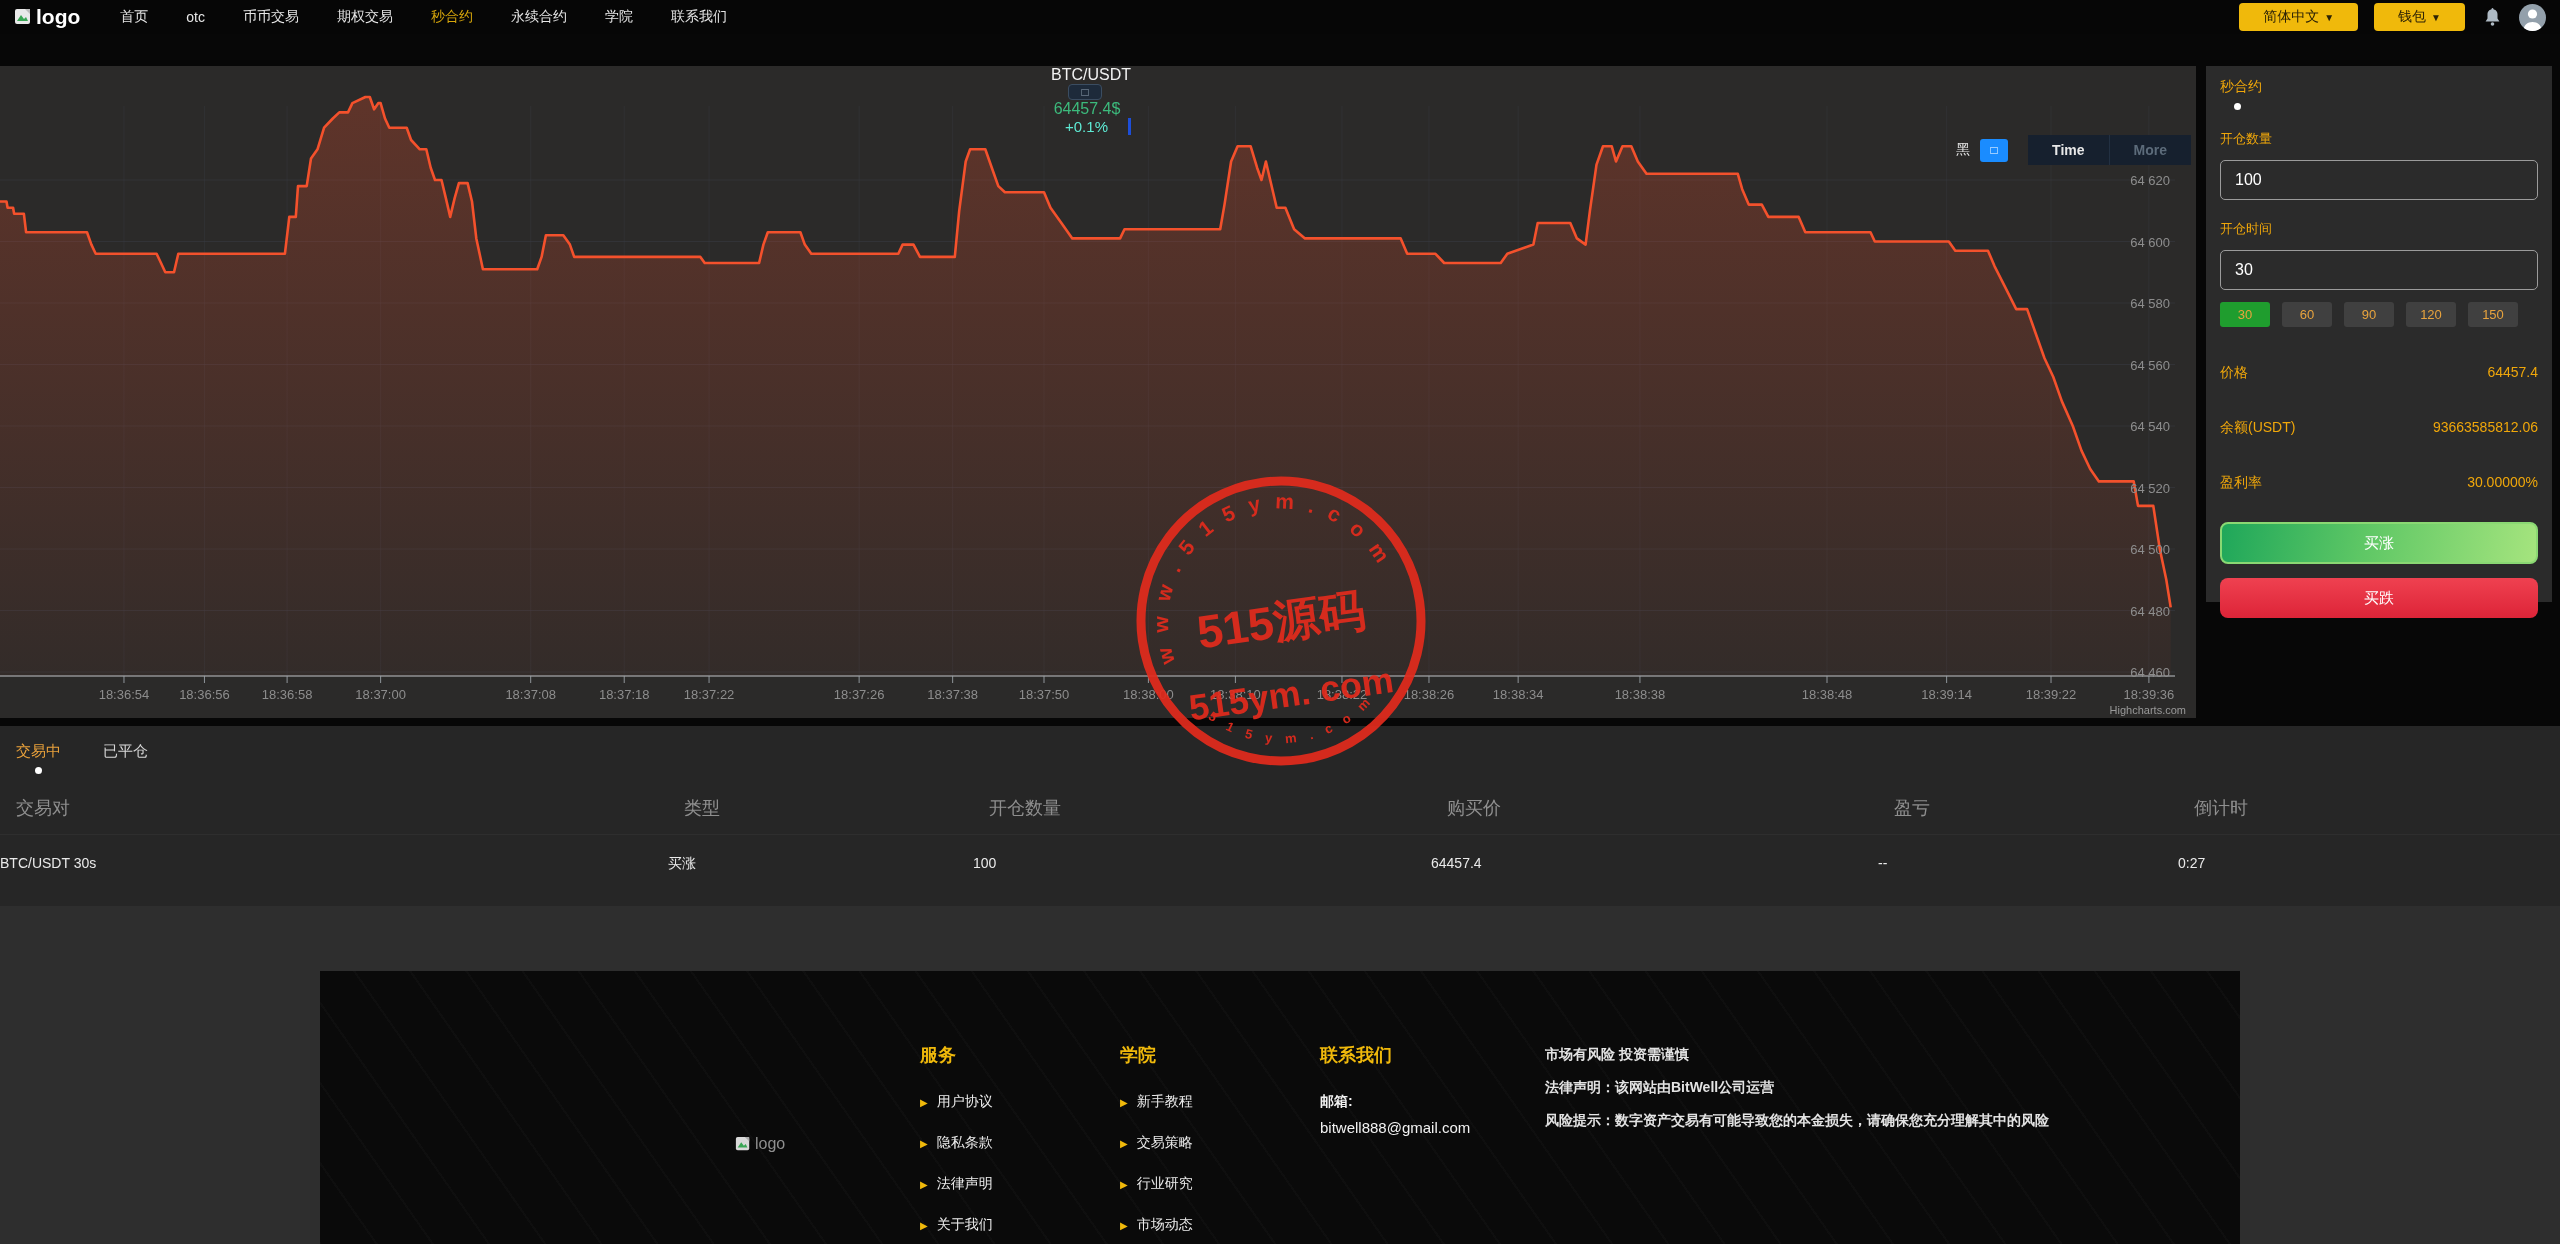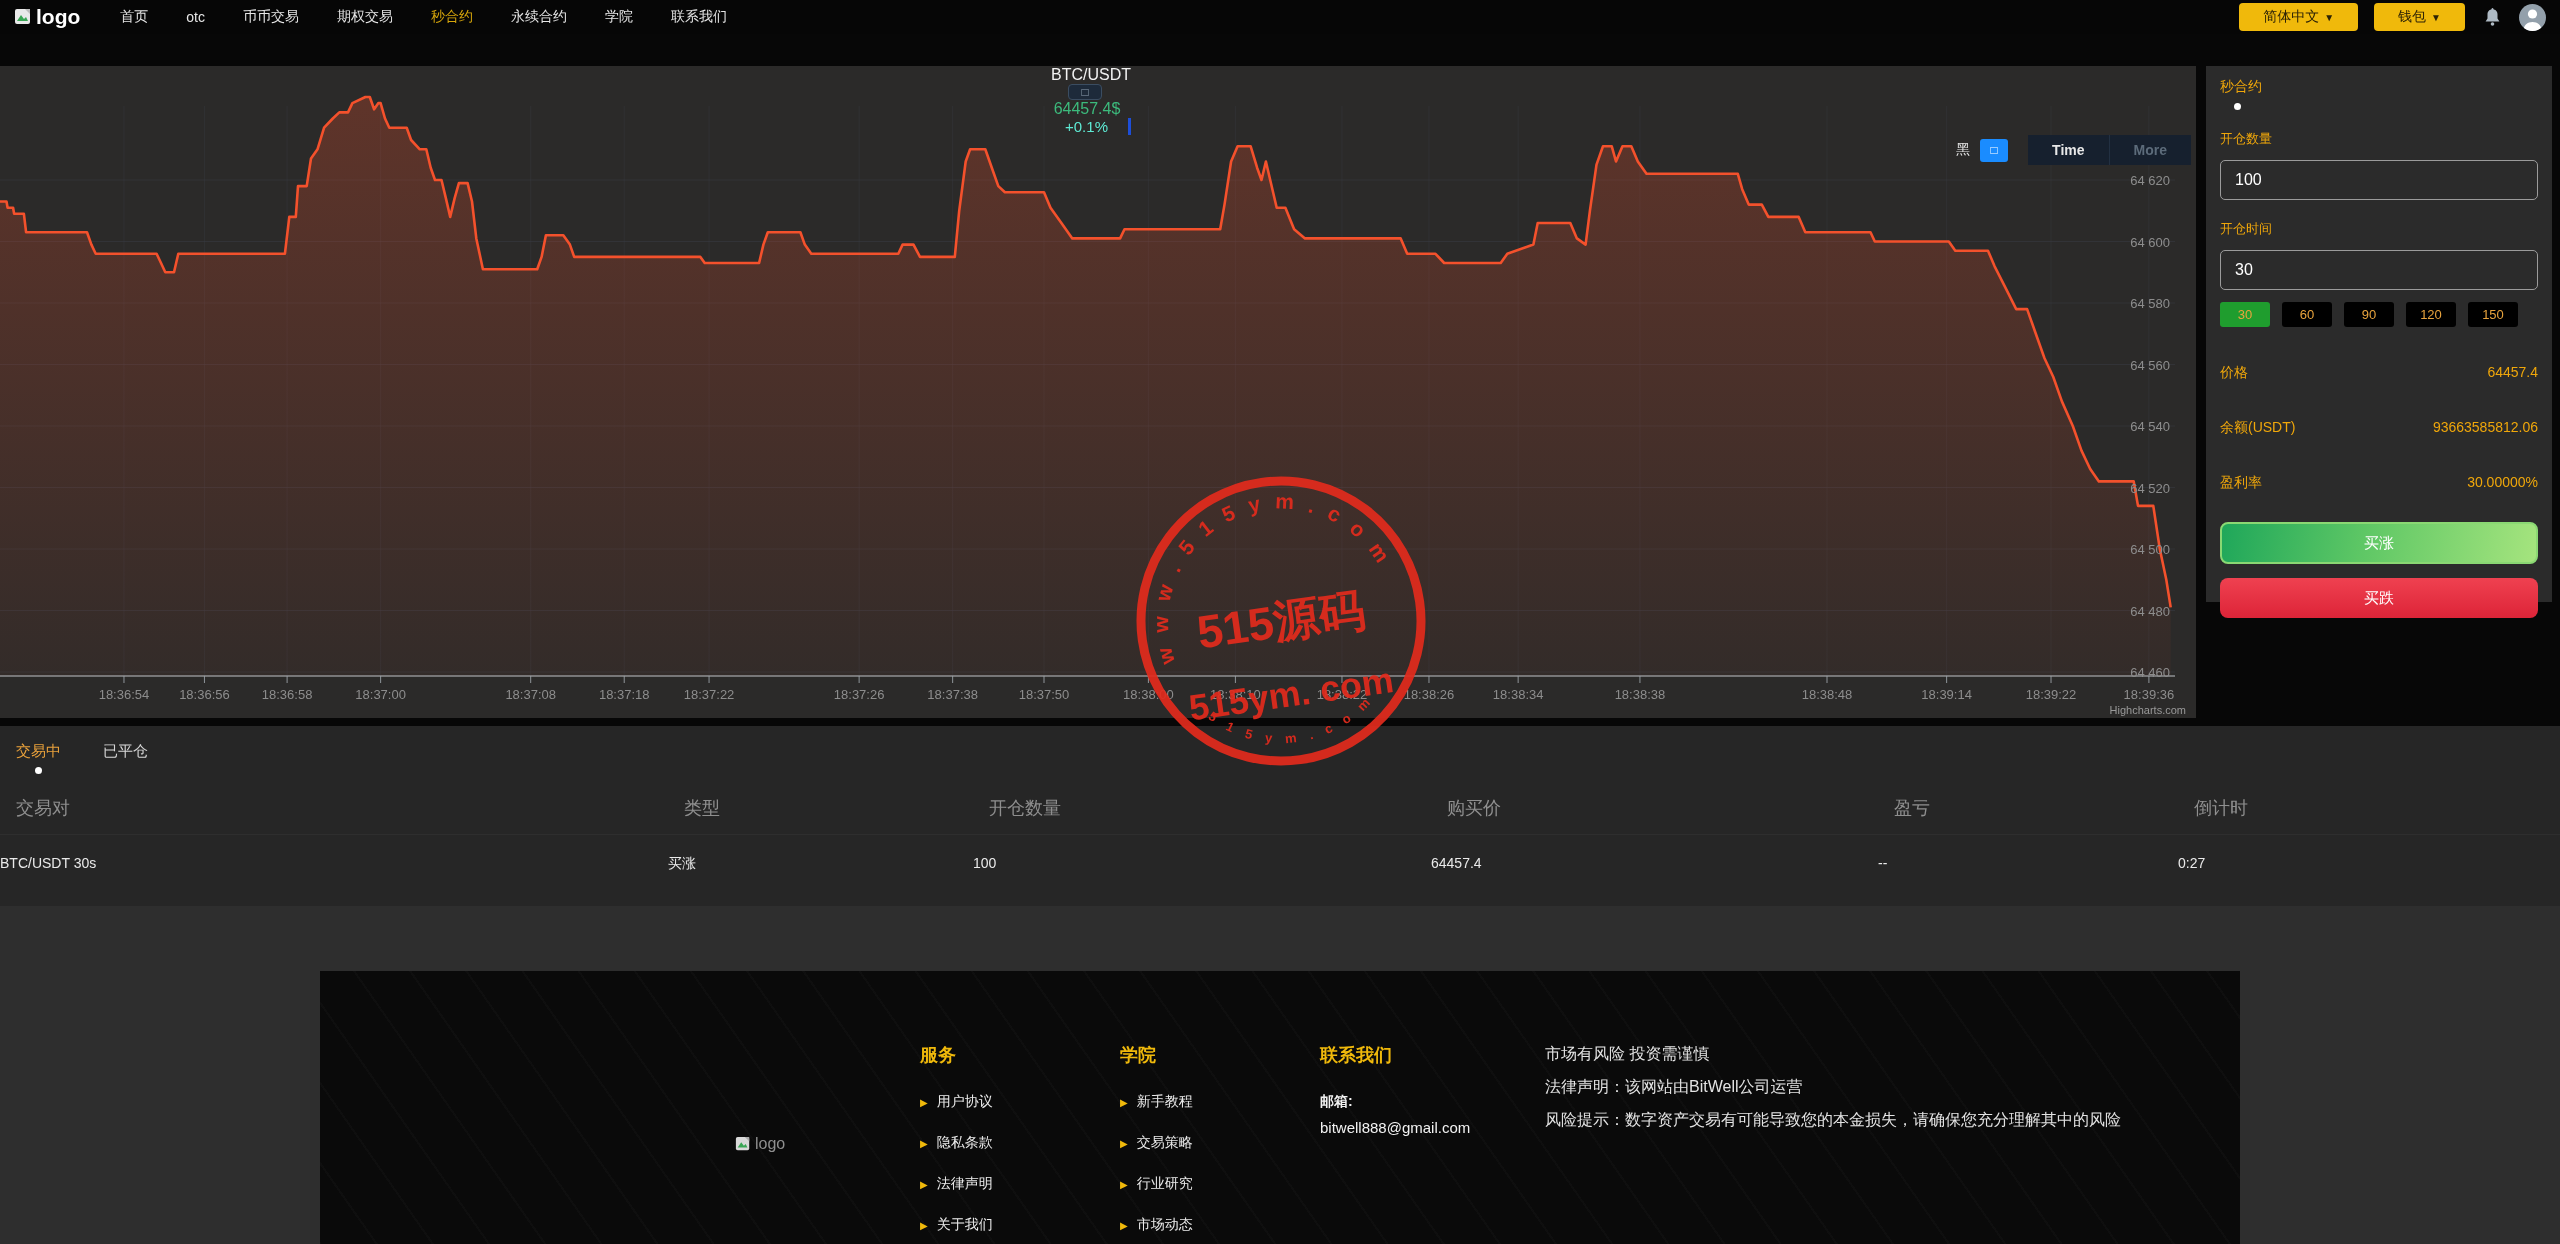--- a/index.html
+++ b/index.html
@@ -33,21 +33,21 @@
   .tmbtn { background:#16202e; border:none; color:#e8e8e8; font-size:14px; font-weight:bold; height:30px; padding:0 24px; cursor:pointer; }
   .tmbtn.more { color:#5c6b7a; border-left:1px solid #223042; }
 
   
   .sidebar { width:346px; height:536px; background:#2b2b2b; margin-left:10px; padding:12px 14px; }
   .sb-title { color:#f0a70a; font-size:14px; }
   .sb-dot { width:7px; height:7px; border-radius:50%; background:#fff; margin:7px 0 0 14px; }
   .sb-label { color:#f0a70a; font-size:13px; margin:20px 0 12px; }
   .sb-input { width:100%; background:transparent; border:1px solid #9b9b9b; border-radius:5px; height:40px; color:#fff; font-size:16px; padding:0 14px; font-family:inherit; }
   .time-opts { display:flex; gap:12px; margin-top:12px; }
-  .topt { width:50px; height:25px; background:#000000; border:none; border-radius:3px; color:#e8a33d; font-size:13px; cursor:pointer; }
+  .topt { width:50px; height:25px; background:#404040; border:none; border-radius:3px; color:#e8a33d; font-size:13px; cursor:pointer; }
   .topt.active { background:#1f9d2e; }
   .sb-row { display:flex; justify-content:space-between; align-items:flex-start; margin-top:37px; }
   .sb-row .k { color:#f0a70a; font-size:14px; }
   .sb-row .v { color:#f0a70a; font-size:14px; }
   .buy-up { width:100%; height:42px; margin-top:30px; border-radius:8px; border:2px solid #8ad873;
             background:linear-gradient(100deg,#1fa75a 0%,#5ec765 45%,#a5e47e 100%); color:#fff; font-size:15px; cursor:pointer; font-family:inherit; }
   .buy-down { width:100%; height:40px; margin-top:14px; border-radius:8px; border:none;
             background:linear-gradient(180deg,#ef4150,#dd2438); color:#fff; font-size:15px; cursor:pointer; font-family:inherit; }
 
   .gap8 { height:8px; background:#070707; }
@@ -70,21 +70,21 @@
      display:flex; padding:72px 0 0 415px; }
   .f-logo { display:flex; align-items:center; gap:4px; color:#8f8f8f; font-size:16px; width:185px; }
   .f-col { width:150px; margin-right:50px; }
   .f-col h4 { color:#f0b90b; font-size:18px; margin-bottom:26px; }
   .f-link { display:flex; align-items:center; gap:9px; color:#ececec; font-size:14px; margin-bottom:23px; cursor:pointer; }
   .f-link .arr { color:#f0b90b; font-size:10px; }
   .f-contact { width:185px; margin-right:40px; }
   .f-contact h4 { color:#f0b90b; font-size:18px; margin-bottom:26px; }
   .f-contact .mail-l { color:#f2f2f2; font-size:14px; font-weight:bold; margin-bottom:8px; }
   .f-contact .mail-v { color:#f2f2f2; font-size:15px; }
-  .f-disc { width:620px; color:#e3e3e3; font-size:16px; }
+  .f-disc { width:620px; color:#e3e3e3; font-size:14px;font-weight:bold; }
   .f-disc p { margin-bottom:11px; line-height:22px; }
 
   
   .watermark { position:absolute; left:1132px; top:472px; width:298px; height:298px; z-index:60; pointer-events:none; opacity:0.92; }
 </style>
 </head>
 <body>
 
 <div class="topnav">
   <div class="logo">

